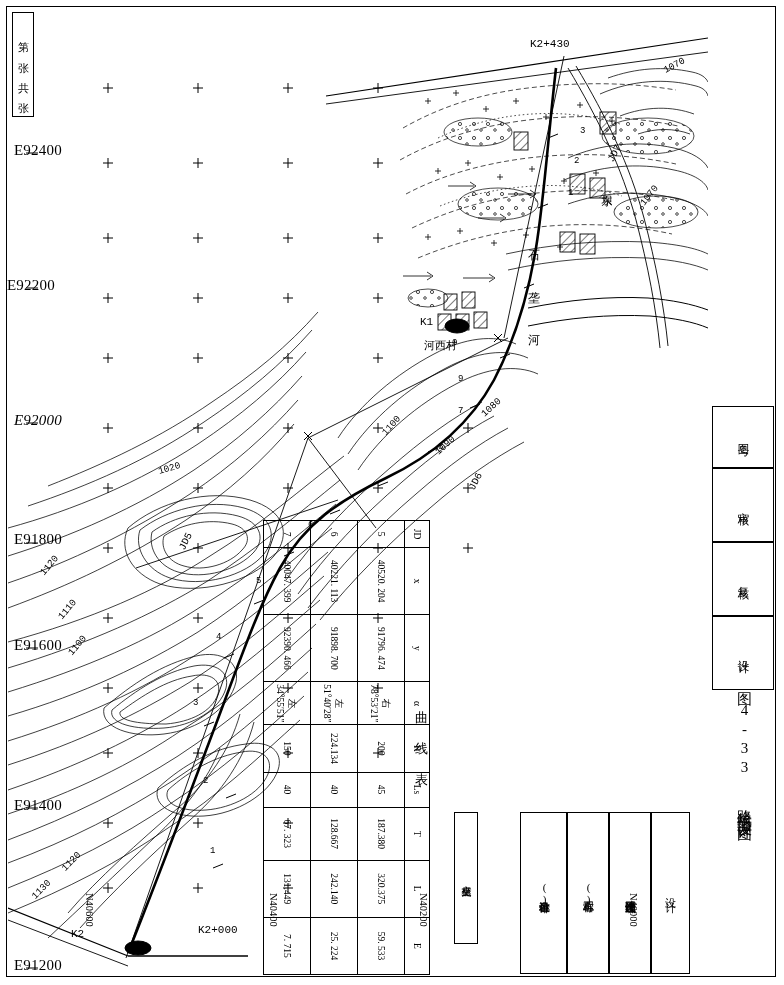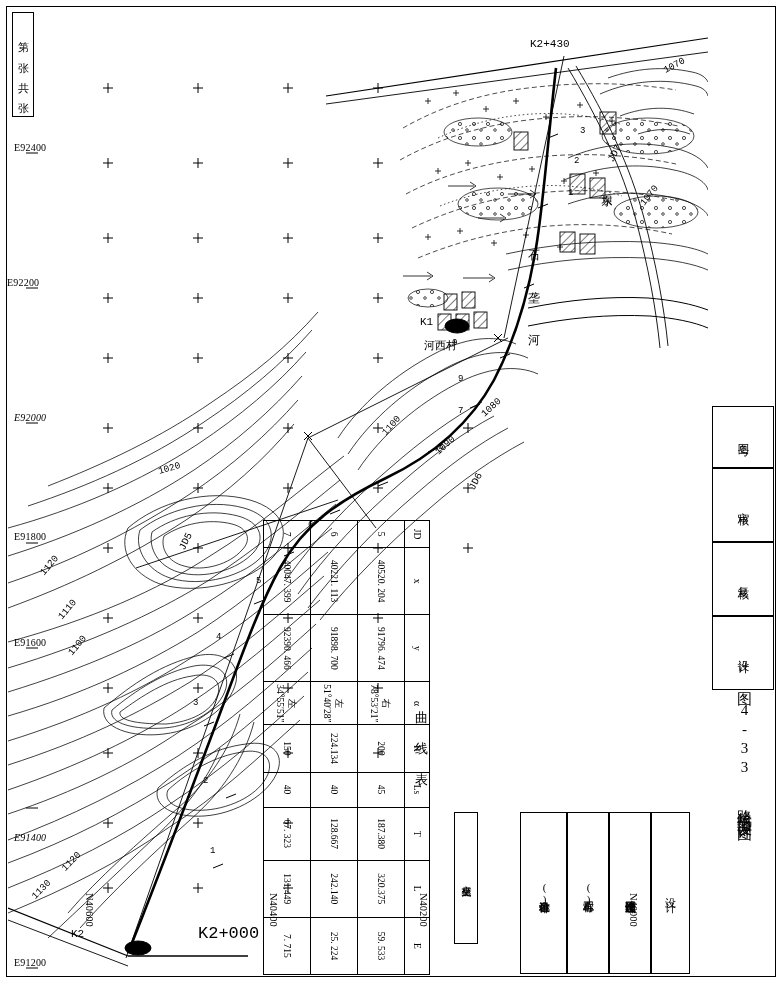--- a/index.html
+++ b/index.html
@@ -15,21 +15,21 @@
   .ctr{display:flex;align-items:center;justify-content:center;}
 
   
   .frame{position:absolute;left:6px;top:6px;width:770px;height:971px;border:1.6px solid #000;box-sizing:border-box;}
 
   
   .map{position:absolute;left:8px;top:8px;width:700px;height:967px;overflow:hidden;font-family:Liberation Mono, monospace;}
   .mapsvg{position:absolute;left:0;top:0;}
 
   
-  .coordlabel{font-size:10px;letter-spacing:.2px;}
+  .coordlabel{font-size:15px;letter-spacing:.2px;}
 
   
   .titlestrip{position:absolute;left:712px;top:8px;width:62px;height:967px;}
   .tcell{position:absolute;box-sizing:border-box;border:1px solid #000;display:flex;align-items:center;justify-content:center;}
   .tcell .vt{writing-mode:vertical-rl;text-orientation:upright;font-size:11.5px;letter-spacing:2px;}
 
   
   table.tbl{border-collapse:collapse;font-size:9.5px;}
   table.tbl td,table.tbl th{border:.9px solid #000;text-align:center;padding:0;font-weight:normal;}
 </style>
@@ -310,21 +310,21 @@
         <path d="M420 444 l10 -4"></path>
           <path d="M462 400 l10 -4"></path>
         <path d="M492 350 l10 -4"></path>
           <path d="M516 280 l10 -4"></path>
         <path d="M530 200 l10 -4"></path>
           <path d="M540 130 l10 -4"></path>
       </g>
     </svg>
 
     <div class="abs nowrap" style="left:522px;top:30px;font-size:11px;">K2+430</div>
-    <div class="abs nowrap" style="left:190px;top:916px;font-size:17px;">K2+000</div>
+    <div class="abs nowrap" style="left:190px;top:916px;font-size:11px;">K2+000</div>
     <div class="abs nowrap" style="left:63px;top:920px;font-size:11px;">K2</div>
     <div class="abs nowrap" style="left:412px;top:308px;font-size:11px;">K1</div>
 
     <div class="abs nowrap" style="left:169px;top:528px;font-size:10px;transform:rotate(-63deg);">JD5</div>
     <div class="abs nowrap" style="left:459px;top:468px;font-size:10px;transform:rotate(-62deg);">JD6</div>
     <div class="abs nowrap" style="left:598px;top:140px;font-size:10px;transform:rotate(-62deg);">JD7</div>
 
     <div class="abs nowrap" style="left:655px;top:52px;font-size:9.5px;transform:rotate(-28deg);">1070</div>
     <div class="abs nowrap" style="left:630px;top:182px;font-size:9.5px;transform:rotate(-52deg);">1070</div>
     <div class="abs nowrap" style="left:472px;top:394px;font-size:9.5px;transform:rotate(-42deg);">1080</div>
@@ -354,21 +354,21 @@
     <div class="abs" style="left:560px;top:180px;font-size:9px;">1</div>
     <div class="abs" style="left:566px;top:148px;font-size:9px;">2</div>
     <div class="abs" style="left:572px;top:118px;font-size:9px;">3</div>
   </div>
 
   <div class="abs coordlabel" style="left:14px;top:142px;">E92400</div>
   <div class="abs coordlabel" style="left:7px;top:277px;">E92200</div>
   <div class="abs coordlabel" style="left:14px;top:412px;font-style:italic;">E92000</div>
   <div class="abs coordlabel" style="left:14px;top:531px;">E91800</div>
   <div class="abs coordlabel" style="left:14px;top:637px;">E91600</div>
-  <div class="abs coordlabel" style="left:14px;top:832px;font-style:italic;">E91400</div>
+  <div class="abs coordlabel" style="left:14px;top:797px;">E91400</div>
   <div class="abs coordlabel" style="left:14px;top:957px;">E91200</div>
 
   <div class="abs vtext-rot" style="left:84px;top:893px;font-size:10.5px;">N40600</div>
   <div class="abs vtext-rot" style="left:268px;top:893px;font-size:10.5px;">N40400</div>
   <div class="abs vtext-rot" style="left:418px;top:893px;font-size:10.5px;">N40200</div>
   <div class="abs vtext-rot" style="left:628px;top:893px;font-size:10.5px;">N40000</div>
 
   <div class="abs" style="left:12px;top:12px;width:22px;height:105px;border:1px solid #000;box-sizing:border-box;display:flex;align-items:center;justify-content:center;">
     <span class="vtext" style="font-size:11px;letter-spacing:4px;">第  张  共  张</span>
   </div>

